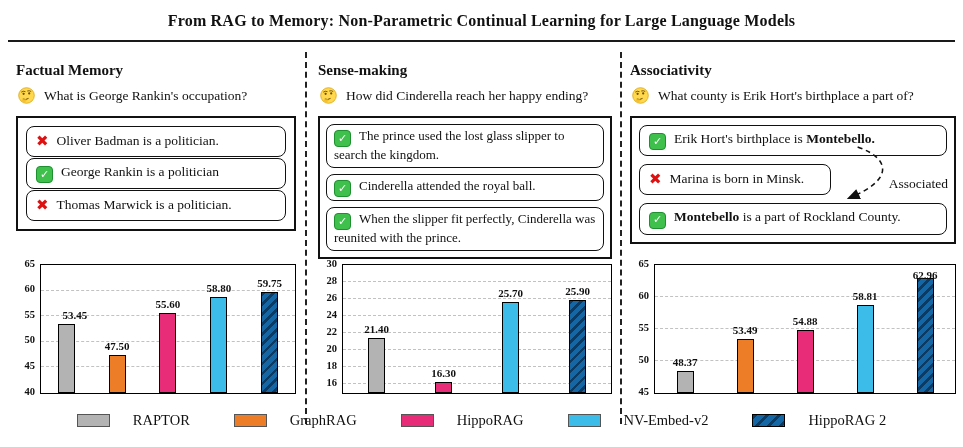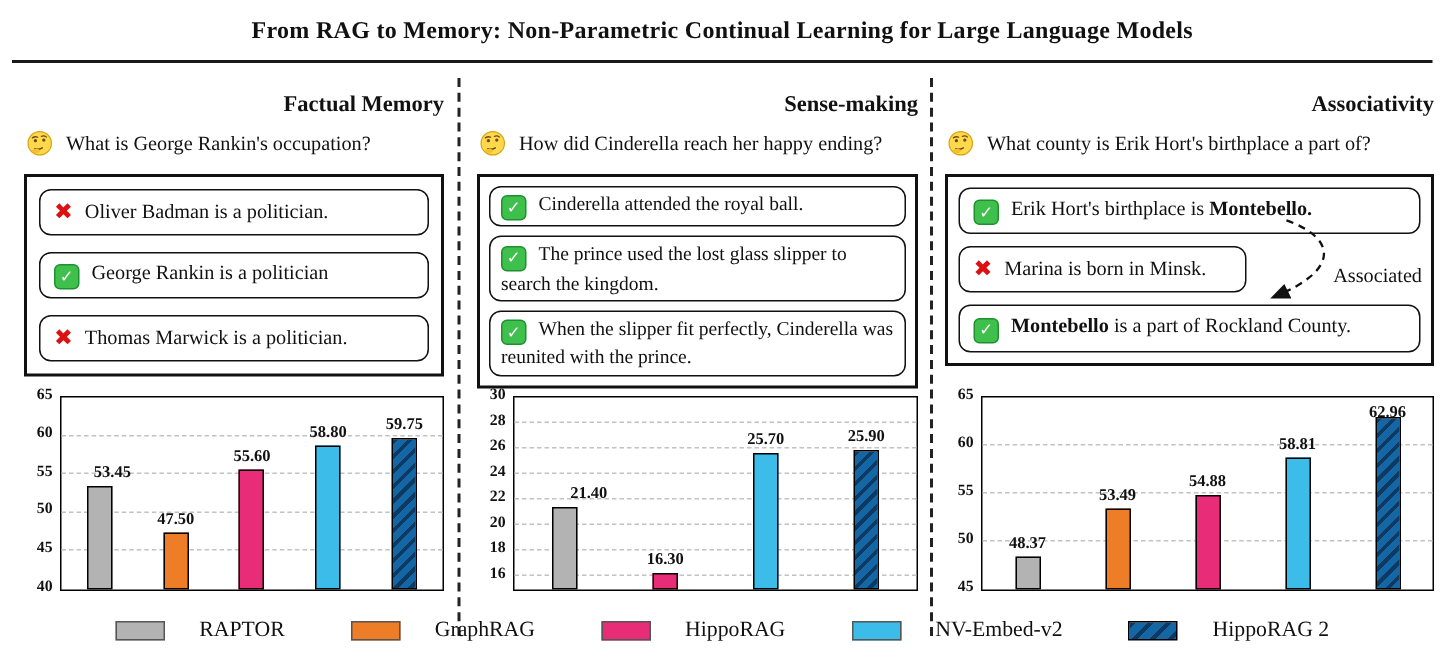--- a/index.html
+++ b/index.html
@@ -9,26 +9,26 @@
              font-size:16px;font-weight:bold;letter-spacing:.2px;}
   .title-rule{position:absolute;top:40px;left:8px;right:8px;height:2px;background:#1a1a1a;}
   .divider{position:absolute;top:52px;height:372px;width:0;border-left:2px dashed #222;}
   .divider.d1{left:305px;} .divider.d2{left:620px;}
 
   .col{position:absolute;top:52px;height:390px;}
   .col-1{left:16px;width:280px;}
   .col-2{left:318px;width:294px;}
   .col-3{left:630px;width:326px;}
 
-  .col-header{text-align:right;font-weight:bold;font-size:15px;margin:10px 0 8px;}
+  .col-header{text-align:left;font-weight:bold;font-size:15px;margin:10px 0 8px;}
   .question{display:flex;align-items:center;gap:9px;font-size:13.5px;margin:0 2px 12px;}
   .q-icon{flex:0 0 auto;display:inline-block;width:17px;height:17px;}
 
   .statements{position:relative;border:2px solid #111;background:#fff;
-              padding:8px;display:flex;flex-direction:column;gap:11px;}
+              padding:8px;display:flex;flex-direction:column;gap:1px;}
   .col-2 .statements{padding:6px;gap:6px;}
   .col-3 .statements{padding:7px;gap:8px;}
   .stmt{border:1.5px solid #111;border-radius:8px;background:#fff;
         padding:5px 9px;font-size:13.5px;line-height:1.25;}
   .col-2 .stmt{padding:3px 7px;font-size:13px;}
   .col-3 .stmt{padding:5px 9px;font-size:13.5px;}
   .stmt.narrow{width:56%;}
   .ic-check{display:inline-flex;align-items:center;justify-content:center;
             width:15px;height:15px;border-radius:4px;background:#3fbf4c;
             border:1px solid #1f9030;color:#fff;font-weight:bold;font-size:11px;
@@ -138,22 +138,22 @@
         <circle cx="5.6" cy="6.8" r="1.1" fill="#6b4b10"></circle>
           <circle cx="11.2" cy="6.4" r="1.1" fill="#6b4b10"></circle>
         <path d="M3.6 4.9 Q5.4 3.6 7.1 4.5" fill="none" stroke="#6b4b10" stroke-width="0.9" stroke-linecap="round"></path>
         <path d="M9.6 3.9 Q11.4 3.2 12.9 4.3" fill="none" stroke="#6b4b10" stroke-width="0.9" stroke-linecap="round"></path>
         <path d="M5.2 12.2 Q7.6 13.2 10.2 11.6" fill="none" stroke="#6b4b10" stroke-width="1" stroke-linecap="round"></path>
         <ellipse cx="6" cy="13.6" rx="2.6" ry="1.4" fill="#f5c02c"></ellipse>
       </svg>
       <span>How did Cinderella reach her happy ending?</span>
     </div>
     <div class="statements">
+        <div class="stmt"><span class="ic-check">✓</span><span>The prince used the lost glass slipper to search the kingdom.</span></div>
         <div class="stmt"><span class="ic-check">✓</span><span>Cinderella attended the royal ball.</span></div>
-        <div class="stmt"><span class="ic-check">✓</span><span>The prince used the lost glass slipper to search the kingdom.</span></div>
         <div class="stmt"><span class="ic-check">✓</span><span>When the slipper fit perfectly, Cinderella was reunited with the prince.</span></div>
       </div>
     <div class="chart-row">
       <div class="ticks">
           <div class="tick" style="bottom: 8.53333px;">16</div>
           <div class="tick" style="bottom: 25.6px;">18</div>
           <div class="tick" style="bottom: 42.6667px;">20</div>
           <div class="tick" style="bottom: 59.7333px;">22</div>
           <div class="tick" style="bottom: 76.8px;">24</div>
           <div class="tick" style="bottom: 93.8667px;">26</div>
@@ -163,21 +163,21 @@
       <div class="plot">
           <div class="grid" style="bottom: 8.53333px;"></div>
           <div class="grid" style="bottom: 25.6px;"></div>
           <div class="grid" style="bottom: 42.6667px;"></div>
           <div class="grid" style="bottom: 59.7333px;"></div>
           <div class="grid" style="bottom: 76.8px;"></div>
           <div class="grid" style="bottom: 93.8667px;"></div>
           <div class="grid" style="bottom: 110.933px;"></div>
           <div class="bars">
             <div class="slot">
-              <div class="blab" style="bottom: 57.6133px; margin-left: 16px;">21.40</div>
+              <div class="blab" style="bottom: 57.6133px;">21.40</div>
               <div class="bar" style="height: 54.6133px; background: rgb(179, 179, 179);"></div>
             </div>
             <div class="slot">
               <div class="blab" style="bottom: 14.0933px;">16.30</div>
               <div class="bar" style="height: 11.0933px; background: rgb(233, 44, 119);"></div>
             </div>
             <div class="slot">
               <div class="blab" style="bottom: 94.3067px;">25.70</div>
               <div class="bar" style="height: 91.3067px; background: rgb(60, 188, 232);"></div>
             </div>

